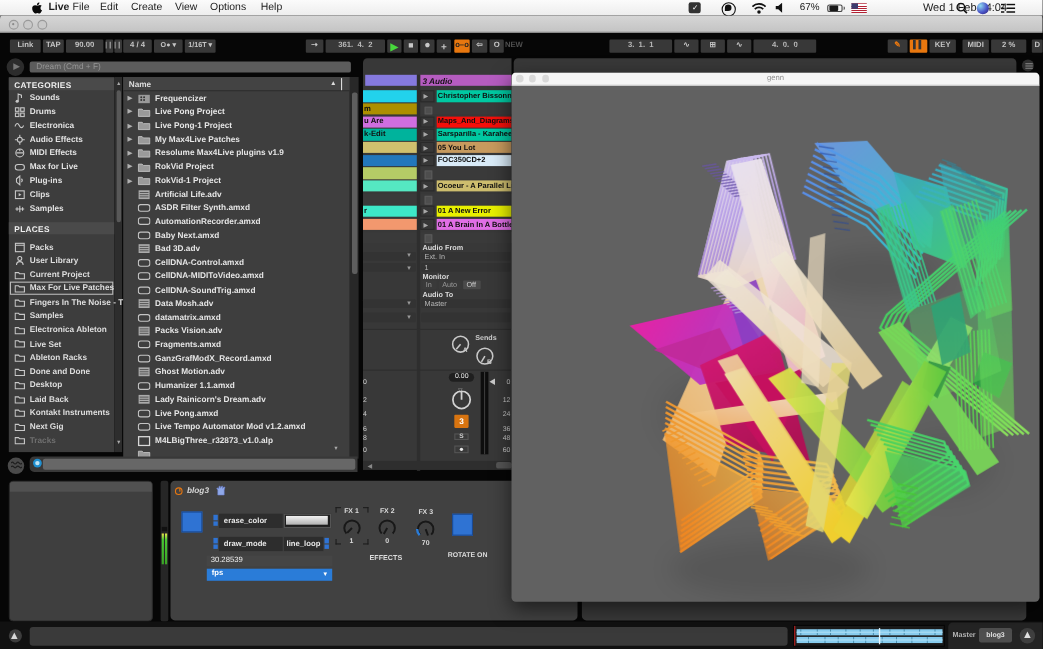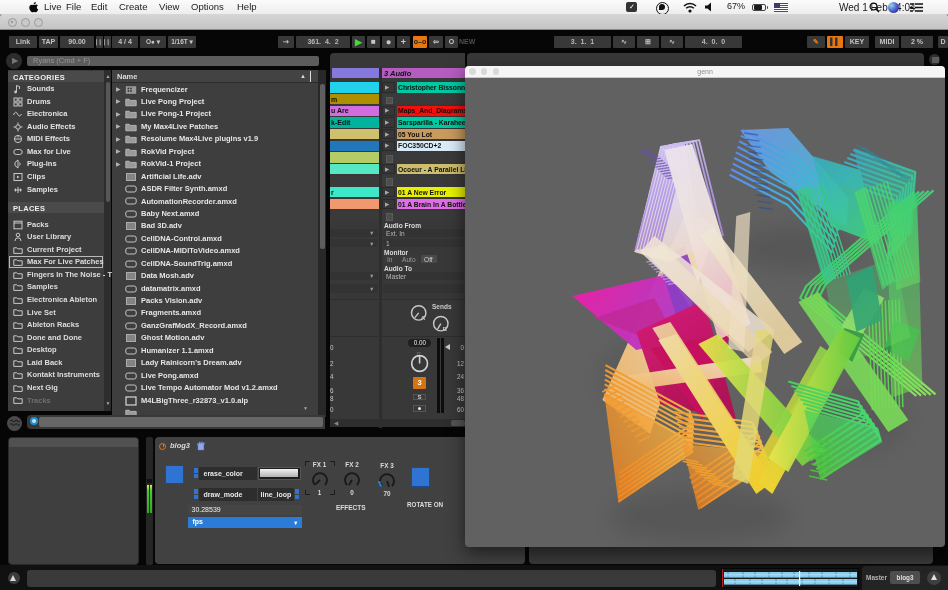--- a/index.html
+++ b/index.html
@@ -11,21 +11,21 @@
 .pl{position:absolute;left:27px;font-size:7.5px;font-weight:bold;color:#dedede;white-space:nowrap}
 .fi{position:absolute;left:141px;font-size:7.5px;font-weight:bold;color:#e6e6e6;white-space:nowrap}
 </style>
 </head>
 <body>
 
 <div class="a" style="left:0;top:0;width:948px;height:14px;background:linear-gradient(#fbfbfb,#ededed);border-bottom:1px solid #a9a9a9">
   <svg class="a" style="left:29px;top:2px" width="10" height="11" viewBox="0 0 10 11">
       <path d="M6.8 0 q0.2 1 -0.5 1.8 q-0.7 0.9 -1.6 0.8 q-0.2 -1 0.5 -1.8 Q5.9 0 6.8 0 M4.9 3.1 q0.8 0 1.6 -0.4 q1.4 -0.5 2.4 0.6 q-1.2 0.8 -1.1 2.1 q0.1 1.5 1.4 2 q-0.4 1.2 -1.2 2.2 q-0.7 0.9 -1.6 0.6 q-0.8 -0.3 -1.4 -0.3 q-0.7 0 -1.4 0.3 q-0.9 0.4 -1.6 -0.6 Q0.6 8.2 0.3 6.3 Q0 4.4 1 3.5 q0.8 -0.8 1.9 -0.8 q0.7 0 1.3 0.3 q0.4 0.1 0.7 0.1" fill="#0a0a0a"></path>
     </svg>
-  <div class="a mi" style="left:44px;top:1px;font-weight:normal">Live</div>
+  <div class="a mi" style="left:44px;top:1px;font-weight:bold">Live</div>
   <div class="a mi" style="left:66px;top:1px">File</div>
   <div class="a mi" style="left:91px;top:1px">Edit</div>
   <div class="a mi" style="left:119px;top:1px">Create</div>
   <div class="a mi" style="left:159px;top:1px">View</div>
   <div class="a mi" style="left:191px;top:1px">Options</div>
   <div class="a mi" style="left:237px;top:1px">Help</div>
 
   <div class="a" style="left:626px;top:2px;width:11px;height:10px;background:#333;border-radius:2px"></div>
   <div class="a" style="left:629px;top:3px;font-size:7px;color:#fff">✓</div>
   <div class="a" style="left:656px;top:1.5px;width:11px;height:11px;border:1.6px solid #111;border-radius:50%"></div>
@@ -95,21 +95,21 @@
   <div class="btn" style="left:827px;width:16px;background:#e8770f;color:#333">▌▌</div>
   <div class="btn" style="left:845px;width:24px">KEY</div>
   <div class="btn" style="left:875px;width:24px">MIDI</div>
   <div class="btn" style="left:901px;width:32px">2 %</div>
   <div class="btn" style="left:938px;width:10px">D</div>
 </div>
 
 <div id="browser">
   <div class="a" style="left:6px;top:53px;width:16px;height:16px;border-radius:50%;background:#2c2c2c"></div>
   <div class="a" style="left:12px;top:56px;font-size:8px;color:#777">▶</div>
-  <div class="a" style="left:27px;top:56px;width:292px;height:10px;background:#5c5c5c;border-radius:2px;font-size:7.5px;color:#969696;line-height:10px;padding-left:6px;box-sizing:border-box">Ryans (Cmd + F)</div>
+  <div class="a" style="left:27px;top:56px;width:292px;height:10px;background:#5c5c5c;border-radius:2px;font-size:7.5px;color:#969696;line-height:10px;padding-left:6px;box-sizing:border-box">Dream (Cmd + F)</div>
 
   <div class="a" style="left:8px;top:70px;width:96px;height:341px;background:#3d3d3d"></div>
   <div class="a" style="left:8px;top:71px;width:96px;height:11px;background:#4a4a4a"></div>
   <div class="a" style="left:13px;top:73px;font-size:7.5px;font-weight:bold;color:#efefef;letter-spacing:.3px">CATEGORIES</div>
   <div class="a" style="left:8px;top:202px;width:96px;height:11px;background:#4a4a4a"></div>
   <div class="a" style="left:13px;top:204px;font-size:7.5px;font-weight:bold;color:#efefef;letter-spacing:.3px">PLACES</div>
 
   <div class="a" style="left:104px;top:70px;width:7px;height:341px;background:#2d2d2d"></div>
   <div class="a" style="left:105.5px;top:73px;font-size:5px;color:#aaa">▲</div>
   <div class="a" style="left:105.5px;top:82px;width:4px;height:120px;background:#585858;border-radius:2px"></div>

